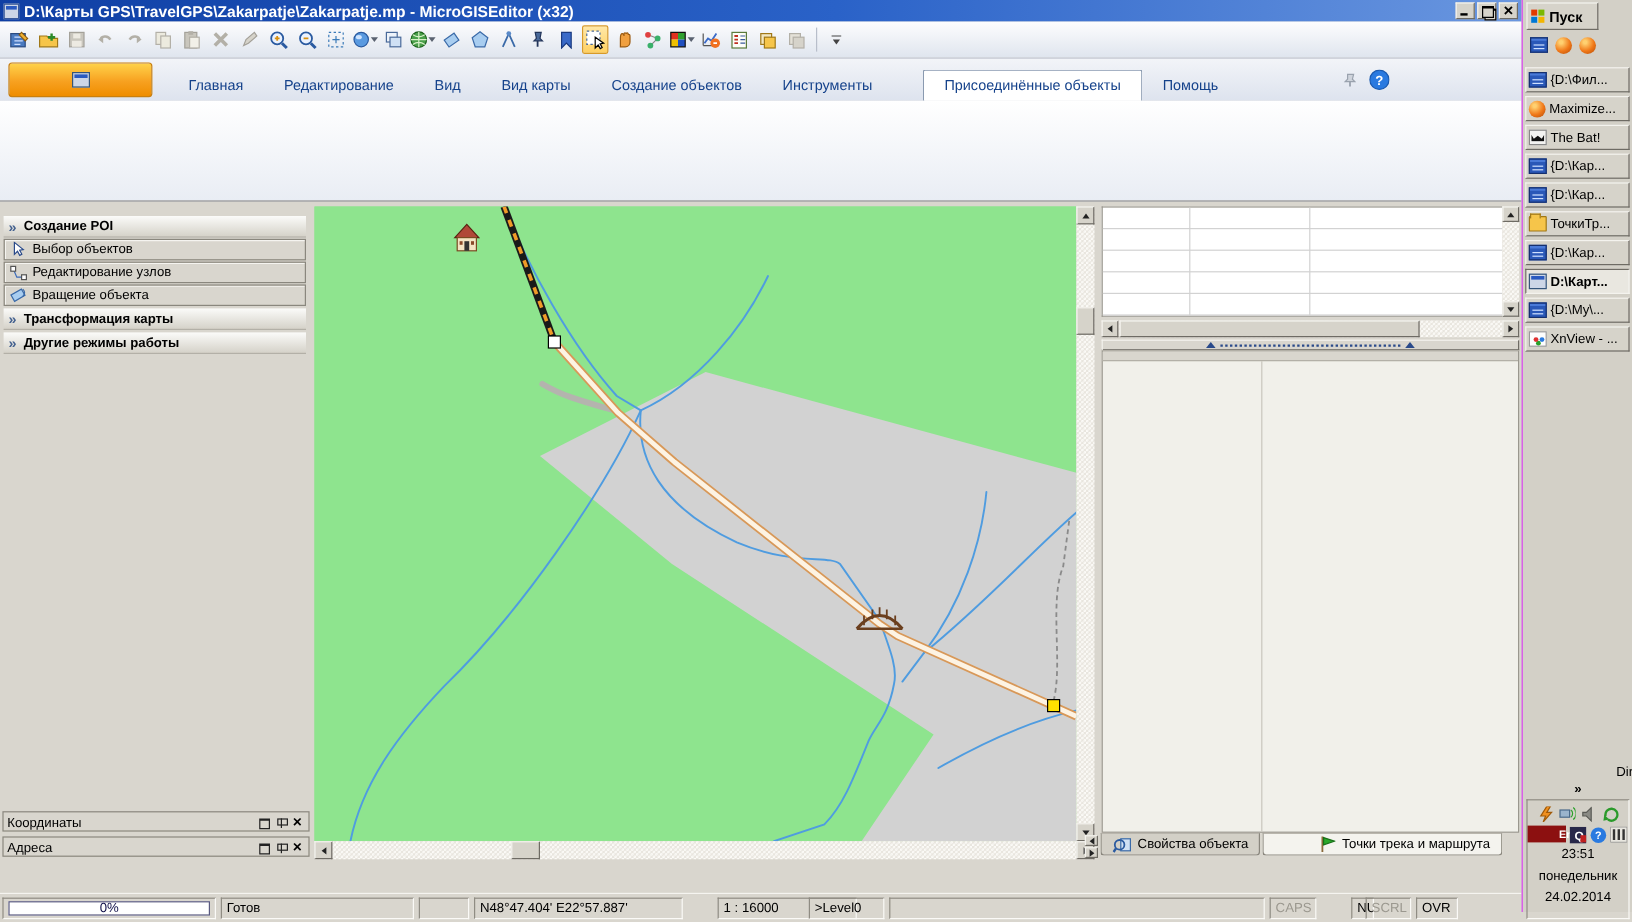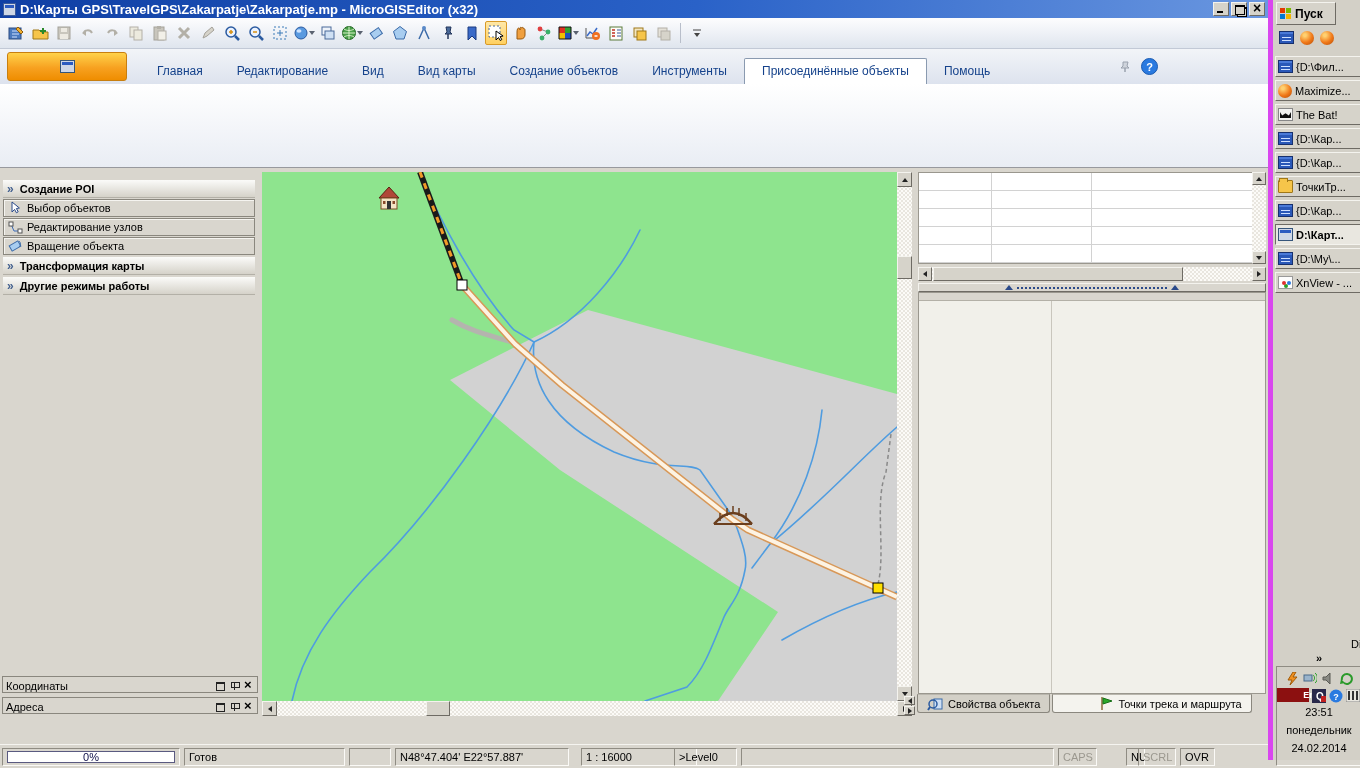--- a/index.html
+++ b/index.html
@@ -35,21 +35,21 @@
   
   #tabrow { left:0; top:49px; width:1268px; height:35px;
     background:linear-gradient(#f2f4f8,#dde3ee); }
   #appbtn { left:7px; top:3px; width:120px; height:29px;
     background:linear-gradient(#ffd24a,#f7a120 55%,#ef8d00);
     border:1px solid #c87f10; border-radius:3px; display:flex; align-items:center; justify-content:center; }
   #appbtn .glyph { width:15px; height:13px; background:#cdd6e6; border:1px solid #35557a; position:relative; }
   #appbtn .glyph::after { content:""; position:absolute; left:1px; top:1px; right:1px; height:3px; background:#2a5ac0; }
   #tabs { left:140px; top:9px; height:26px; display:flex; align-items:flex-end; }
   .rtab { padding:5px 17px 6px 17px; color:#15428b; white-space:nowrap; font-size:12px; }
-  .rtab.selected { background:#fff; border:1px solid #8a9ab0; border-bottom:none; border-radius:2px 2px 0 0; color:#15428b; }
+  .rtab.selected { background:#fff; border:1px solid #8a9ab0; border-bottom:none; border-radius:2px 2px 0 0; color:#15428b;margin-left:25px; }
   #tab-extras { right:110px; top:9px; display:flex; gap:8px; align-items:center; }
   #ribbon { left:0; top:84px; width:1268px; height:84px;
     background:linear-gradient(#ffffff,#e9edf4); border-bottom:1px solid #97999e; }
 
   
   #leftpanel { left:0; top:170px; width:258px; height:574px; background:#d9d6ce; padding-top:8px; }
   .lp-group { margin:2px 3px 0 3px; height:18px; display:flex; align-items:center; gap:6px;
     background:linear-gradient(#fbfbf9,#d5d2c9); border-bottom:1px solid #b3b0a7; font-weight:bold; }
   .chev { color:#44618f; font-weight:bold; font-size:12px; margin-left:4px; line-height:10px; }
   .chev.down { display:inline-block; transform:rotate(90deg); }
@@ -106,21 +106,21 @@
 
   
   #statusbar { left:0; top:744px; width:1268px; height:24px; background:#d9d6ce; border-top:1px solid #f5f4f0; }
   .st-cell { position:absolute; top:3px; height:18px; border:1px solid; border-color:#8f8c83 #fbfaf7 #fbfaf7 #8f8c83;
     display:flex; align-items:center; padding:0 4px; white-space:nowrap; overflow:hidden; }
   .st-dim { color:#9b988f; }
   #st-progress-inner { flex:1; height:12px; border:1px solid #5a5a80; box-shadow:inset 0 0 0 1px #fff; background:#fff;
     display:flex; align-items:center; justify-content:center; color:#10104a; }
 
   
-  #taskbar { left:1268px; top:0; width:92px; height:760px; background:#d3d0c7; border-left:5px solid #d946ef; }
+  #taskbar { left:1268px; top:0; width:92px; height:760px; background:#d3d0c7; border-left:1px solid #d946ef; }
   #startbtn { left:3px; top:2px; width:60px; height:23px; background:#d6d3ca;
     border:1px solid; border-color:#f4f3ee #6e6b64 #6e6b64 #f4f3ee;
     display:flex; align-items:center; gap:4px; padding-left:3px; font-weight:bold; font-size:12px; }
   .winlogo { width:11px; height:11px; position:relative; }
   .winlogo i { position:absolute; width:5px; height:5px; }
   .winlogo i:nth-child(1){ left:0; top:0; background:#e23a00; }
   .winlogo i:nth-child(2){ right:0; top:0; background:#7ab800; }
   .winlogo i:nth-child(3){ left:0; bottom:0; background:#0078d4; }
   .winlogo i:nth-child(4){ right:0; bottom:0; background:#f2b500; }
   .ql { display:flex; gap:6px; position:absolute; left:6px; top:31px; }
@@ -558,21 +558,21 @@
         <span>0%</span>
       </div>
   </div>
   <div class="st-cell" style="left:184px;width:161px">
       <span>Готов</span>
     </div>
   <div class="st-cell" style="left:349px;width:42px"></div>
   <div class="st-cell" style="left:395px;width:174px">
       <span>N48°47.404' E22°57.887'</span>
     </div>
-  <div class="st-cell" style="left:581px;width:116px">
+  <div class="st-cell" style="left:598px;width:116px">
       <span>1 : 16000</span>
     </div>
   <div class="st-cell" style="left:674px;width:63px">
       <span>&gt;Level0</span>
     </div>
   <div class="st-cell" style="left:741px;width:313px"></div>
   <div class="st-cell st-dim" style="left:1058px;width:39px">
       <span>CAPS</span>
     </div>
   <div class="st-cell" style="left:1126px;width:19px">

